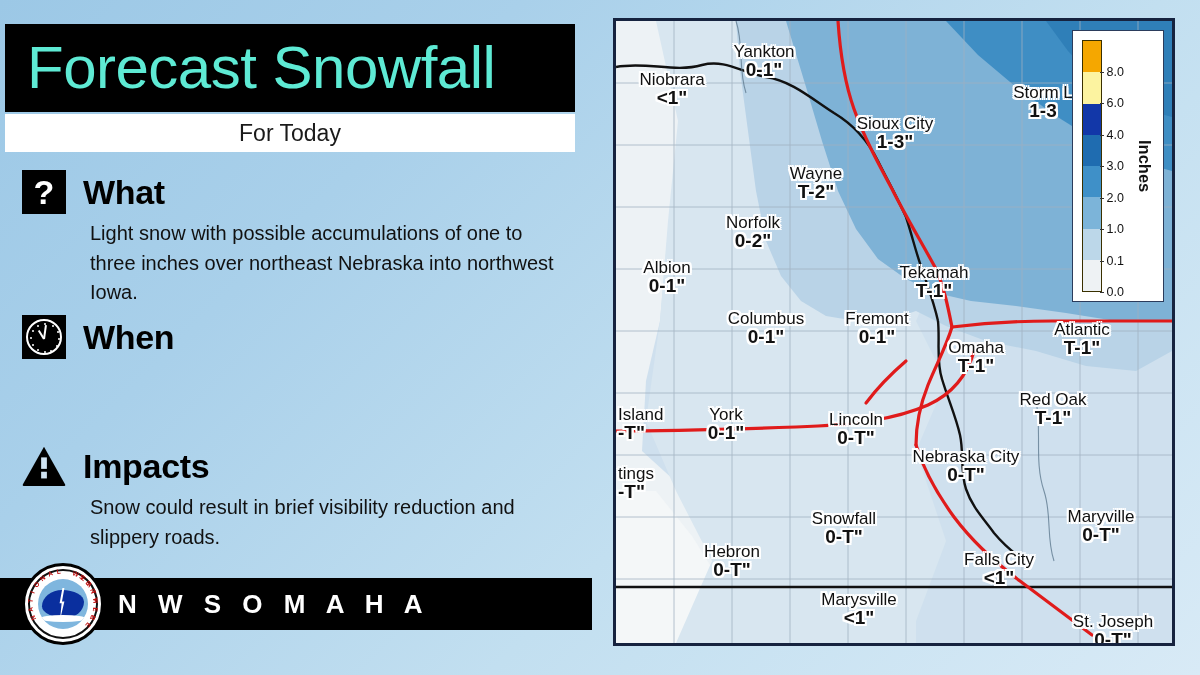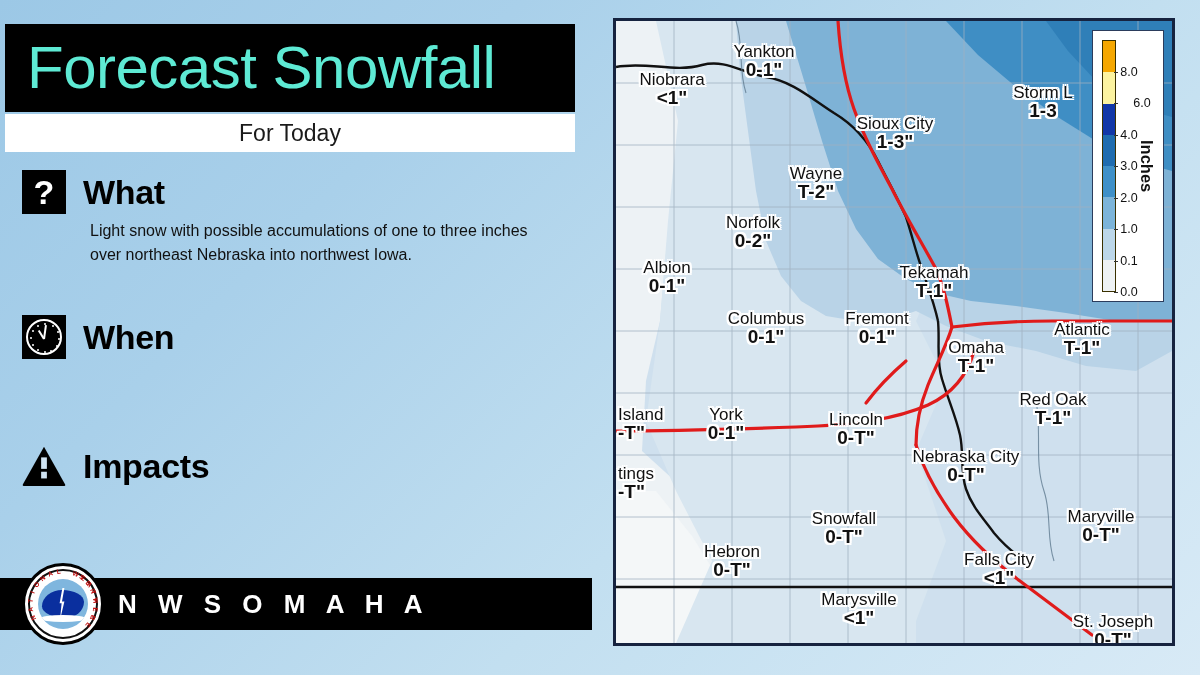--- a/index.html
+++ b/index.html
@@ -32,21 +32,21 @@
   .ico{
     width:44px;height:44px;flex:0 0 44px;position:relative;
     display:flex;align-items:center;justify-content:center;
   }
   .ico.box{background:#000;}
   .sec-title{
     font-size:34px;font-weight:bold;color:#000;margin-left:17px;
     letter-spacing:-0.3px;line-height:1;
   }
   .sec-body{
-    margin-left:68px;margin-top:5px;font-size:16px;color:#111;
+    margin-left:68px;margin-top:5px;font-size:20px;color:#111;
     line-height:1.48;max-width:470px;
   }
   .qmark{color:#fff;font-size:34px;font-weight:bold;line-height:1;}
 
   .clockface{
     width:36px;height:36px;border-radius:50%;border:2px solid #fff;
     position:relative;background:#000;box-sizing:border-box;
   }
   .clockface i{position:absolute;background:#fff;}
   .hand-m{width:2px;height:14px;left:15px;top:4px;transform-origin:50% 100%;transform:rotate(8deg);}
@@ -115,21 +115,21 @@
   .citylab .vl{
     font-size:19px;font-weight:bold;display:block;line-height:1.05;
     text-shadow:
       -2px -2px 0 #fff, 2px -2px 0 #fff, -2px 2px 0 #fff, 2px 2px 0 #fff,
       0 -2px 0 #fff, 0 2px 0 #fff, -2px 0 0 #fff, 2px 0 0 #fff;
   }
   .citylab.leftclip{transform:none;text-align:left;}
 
   
   .legend{
-    position:absolute;right:8px;top:9px;width:72px;height:272px;
+    position:absolute;right:8px;top:9px;width:92px;height:272px;
     background:#fff;border:1px solid #2b3c5c;box-sizing:border-box;
     display:flex;padding:9px 7px 9px 9px;
   }
   .lgbar{width:22px;height:100%;border:1px solid #3a3000;box-sizing:border-box;
     display:flex;flex-direction:column;}
   .lgbar div{width:100%;}
   .lgticks{position:relative;width:34px;height:100%;}
   .lgticks span{
     position:absolute;left:4px;font-size:12.5px;color:#111;
     transform:translateY(-50%);white-space:nowrap;
@@ -192,20 +192,21 @@
     <div class="sec-head">
       <div class="ico">
         <svg width="46" height="42" viewBox="0 0 46 42" aria-hidden="true">
           <path d="M23 1 L45 40 Q46 42 43 42 L3 42 Q0 42 1 40 Z" fill="#000"></path>
           <rect x="20" y="12" width="6" height="12" fill="#cfe3f2"></rect>
           <rect x="20" y="27" width="6" height="7" fill="#cfe3f2"></rect>
         </svg>
       </div>
       <div class="sec-title">Impacts</div>
     </div>
+    <div class="sec-body">Snow could result in brief visibility reduction and slippery roads.</div>
   </div>
 
   <div class="footer-bar">
     <div class="txt">N W S   O M A H A</div>
   </div>
   <div class="nws-logo">
     <div class="ring"></div>
     <div class="inner">
       <div class="landmass"></div>
       <div class="bolt"></div>
@@ -424,21 +425,21 @@
         <div style="background: rgb(18, 55, 168); flex: 1 1 0px;"></div>
         <div style="background: rgb(31, 108, 176); flex: 1 1 0px;"></div>
         <div style="background: rgb(63, 144, 200); flex: 1 1 0px;"></div>
         <div style="background: rgb(124, 180, 217); flex: 1 1 0px;"></div>
         <div style="background: rgb(188, 215, 233); flex: 1 1 0px;"></div>
         <div style="background: rgb(238, 242, 244); flex: 1 1 0px;"></div>
       </div>
     <div class="lgticks" id="lgticks">
         <span style="top: 12.5%;">8.0</span>
         <i style="top: 12.5%;"></i>
-        <span style="top: 25%; margin-left: 13px;">6.0</span>
+        <span style="top: 25%;">6.0</span>
         <i style="top: 25%;"></i>
         <span style="top: 37.5%;">4.0</span>
         <i style="top: 37.5%;"></i>
         <span style="top: 50%;">3.0</span>
         <i style="top: 50%;"></i>
         <span style="top: 62.5%;">2.0</span>
         <i style="top: 62.5%;"></i>
         <span style="top: 75%;">1.0</span>
         <i style="top: 75%;"></i>
         <span style="top: 87.5%;">0.1</span>

